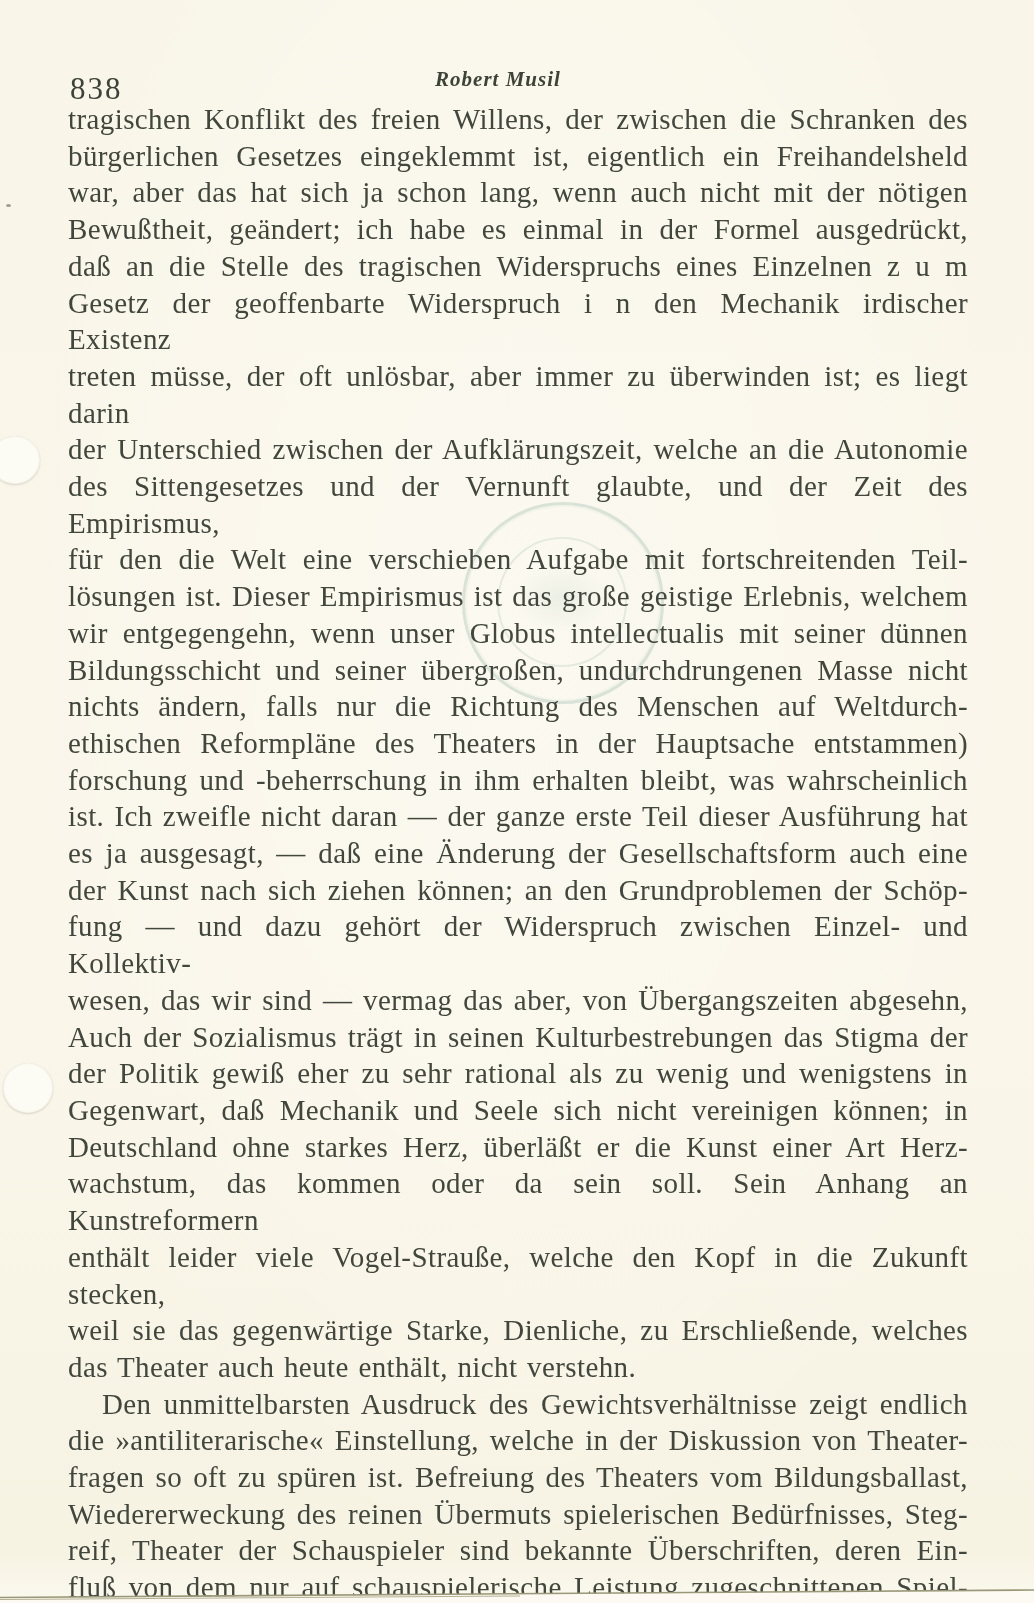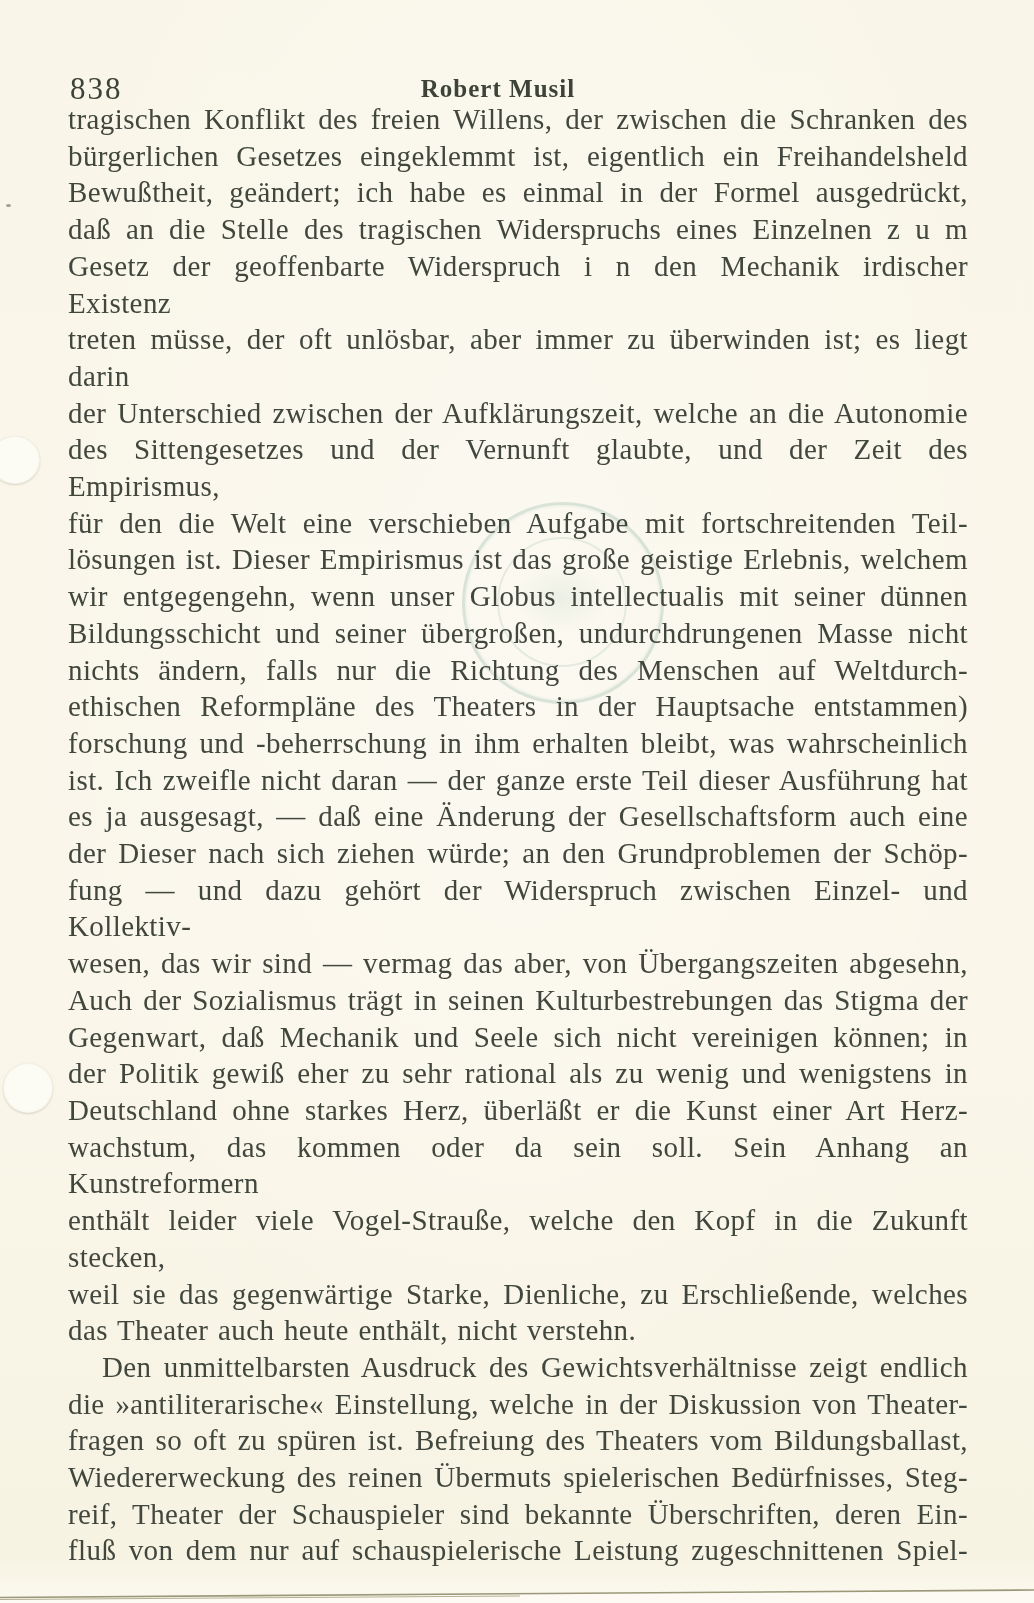--- a/index.html
+++ b/index.html
@@ -31,23 +31,24 @@
     left: 2px;
     top: 4px;
     font-size: 31px;
     letter-spacing: 2px;
     color: #3e4339;
   }
   .runhead {
     position: absolute;
     left: 0;
     right: 40px;
-    top: 8px;
+    top: 0;
     text-align: center;
-    font-size: 25px;
+    font-size: 21px;
+    font-style: italic;
     font-weight: bold;
     letter-spacing: 1px;
     color: #3e4339;
   }
   .body-text {
     position: absolute;
     top: 101px;
     left: 68px;
     width: 900px;
   }
@@ -136,41 +137,42 @@
   </div>
 
   <div class="stamp">
     <div class="inner"></div>
     <div class="blur"></div>
   </div>
 
   <div class="body-text">
       <div class="line">tragischen Konflikt des freien Willens, der zwischen die Schranken des</div>
       <div class="line">bürgerlichen Gesetzes eingeklemmt ist, eigentlich ein Freihandelsheld</div>
+      <div class="line">war, aber das hat sich ja schon lang, wenn auch nicht mit der nötigen</div>
       <div class="line">Bewußtheit, geändert; ich habe es einmal in der Formel ausgedrückt,</div>
       <div class="line">daß an die Stelle des tragischen Widerspruchs eines Einzelnen z u m</div>
       <div class="line">Gesetz der geoffenbarte Widerspruch i n den Mechanik irdischer Existenz</div>
       <div class="line">treten müsse, der oft unlösbar, aber immer zu überwinden ist; es liegt darin</div>
       <div class="line">der Unterschied zwischen der Aufklärungszeit, welche an die Autonomie</div>
       <div class="line">des Sittengesetzes und der Vernunft glaubte, und der Zeit des Empirismus,</div>
       <div class="line">für den die Welt eine verschieben Aufgabe mit fortschreitenden Teil-</div>
       <div class="line">lösungen ist. Dieser Empirismus ist das große geistige Erlebnis, welchem</div>
       <div class="line">wir entgegengehn, wenn unser Globus intellectualis mit seiner dünnen</div>
       <div class="line">Bildungsschicht und seiner übergroßen, undurchdrungenen Masse nicht</div>
       <div class="line">nichts ändern, falls nur die Richtung des Menschen auf Weltdurch-</div>
       <div class="line">ethischen Reformpläne des Theaters in der Hauptsache entstammen)</div>
       <div class="line">forschung und -beherrschung in ihm erhalten bleibt, was wahrscheinlich</div>
       <div class="line">ist. Ich zweifle nicht daran — der ganze erste Teil dieser Ausführung hat</div>
       <div class="line">es ja ausgesagt, — daß eine Änderung der Gesellschaftsform auch eine</div>
-      <div class="line">der Dieser nach sich ziehen würde; an den Grundproblemen der Schöp-</div>
+      <div class="line">der Kunst nach sich ziehen können; an den Grundproblemen der Schöp-</div>
       <div class="line">fung — und dazu gehört der Widerspruch zwischen Einzel- und Kollektiv-</div>
       <div class="line">wesen, das wir sind — vermag das aber, von Übergangszeiten abgesehn,</div>
       <div class="line">Auch der Sozialismus trägt in seinen Kulturbestrebungen das Stigma der</div>
+      <div class="line">der Politik gewiß eher zu sehr rational als zu wenig und wenigstens in</div>
       <div class="line">Gegenwart, daß Mechanik und Seele sich nicht vereinigen können; in</div>
-      <div class="line">der Politik gewiß eher zu sehr rational als zu wenig und wenigstens in</div>
       <div class="line">Deutschland ohne starkes Herz, überläßt er die Kunst einer Art Herz-</div>
       <div class="line">wachstum, das kommen oder da sein soll. Sein Anhang an Kunstreformern</div>
       <div class="line">enthält leider viele Vogel-Strauße, welche den Kopf in die Zukunft stecken,</div>
       <div class="line">weil sie das gegenwärtige Starke, Dienliche, zu Erschließende, welches</div>
       <div class="line end">das Theater auch heute enthält, nicht verstehn.</div>
       <div class="line ind">Den unmittelbarsten Ausdruck des Gewichtsverhältnisse zeigt endlich</div>
       <div class="line">die »antiliterarische« Einstellung, welche in der Diskussion von Theater-</div>
       <div class="line">fragen so oft zu spüren ist. Befreiung des Theaters vom Bildungsballast,</div>
       <div class="line">Wiedererweckung des reinen Übermuts spielerischen Bedürfnisses, Steg-</div>
       <div class="line">reif, Theater der Schauspieler sind bekannte Überschriften, deren Ein-</div>

